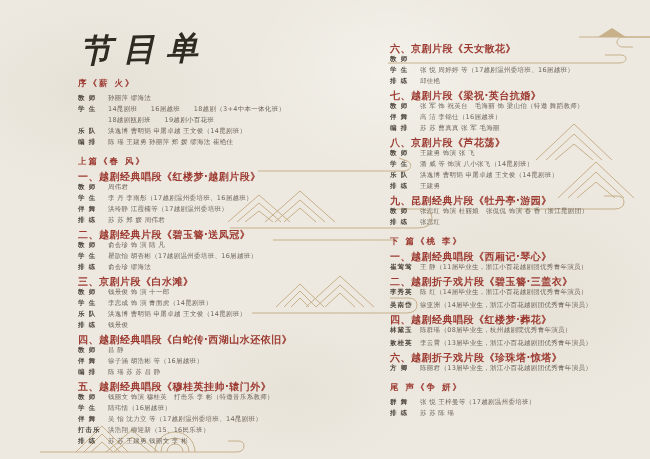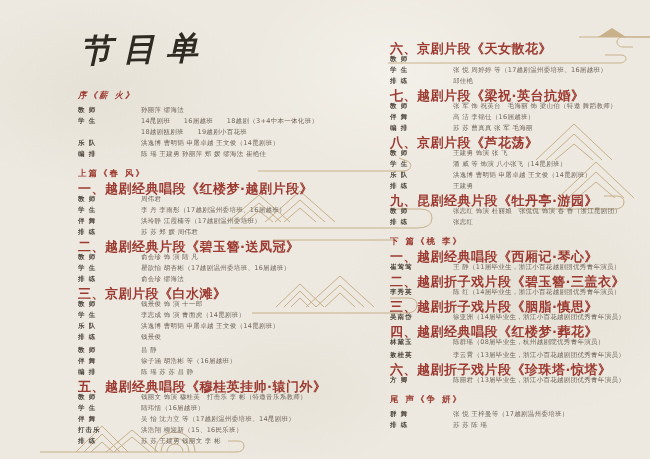--- a/index.html
+++ b/index.html
@@ -31,23 +31,23 @@
     transform:rotate(-1.5deg);
     z-index:3;
   }
   .col{position:absolute;z-index:2;}
   .col-left{left:78px;top:74px;width:302px;}
   .col-right{left:390px;top:40px;width:252px;}
 
   .section{margin:0 0 2px 0;}
   .heading{color:#9c3a31;font-weight:bold;}
   .heading.part{font-size:8.5px;letter-spacing:2px;margin:8px 0 3px 0;}
-  .section:first-child .heading.part{margin-top:16px;font-style:italic;}
-  .heading.item{font-size:13px;letter-spacing:.5px;margin:3px 0 0 0;line-height:11px;}
-  .line{display:flex;font-size:6.5px;line-height:11px;color:#6e6459;gap:33px;}
+  .section:first-child .heading.part{margin-top:4px;}
+  .heading.item{font-size:10px;letter-spacing:.5px;margin:3px 0 0 0;line-height:11px;}
+  .line{display:flex;font-size:6.5px;line-height:11px;color:#6e6459;}
   .line .label{flex:0 0 30px;font-weight:bold;color:#4e463d;letter-spacing:1px;}
   .line .text{flex:1;letter-spacing:.3px;}
 </style>
 </head>
 <body>
 
 <div class="page">
 
   <svg class="deco" style="left:383px;top:20px;" width="267" height="50" viewBox="0 0 267 50">
     <path class="fill" d="M229,8 L243,17 L215,17 Z"></path>
@@ -159,20 +159,21 @@
         <div class="line">
           <span class="label">乐 队</span>
           <span class="text">洪逸博 曹明韬 申屠卓越 王文俊（14昆剧班）</span>
         </div>
         <div class="line">
           <span class="label">排 练</span>
           <span class="text">钱景俊</span>
         </div>
       </div>
       <div class="section">
+        <div class="heading item">四、越剧经典唱段《白蛇传·西湖山水还依旧》</div>
         <div class="line">
           <span class="label">教 师</span>
           <span class="text">吕 静</span>
         </div>
         <div class="line">
           <span class="label">伴 舞</span>
           <span class="text">徐子涵 胡浩彬 等（16届越班）</span>
         </div>
         <div class="line">
           <span class="label">编 排</span>
@@ -274,21 +275,20 @@
         </div>
       </div>
       <div class="section">
         <div class="heading item">二、越剧折子戏片段《碧玉簪·三盖衣》</div>
         <div class="line">
           <span class="label">李秀英</span>
           <span class="text">陈 红（14届毕业生，浙江小百花越剧团优秀青年演员）</span>
         </div>
       </div>
       <div class="section">
-        <div class="heading item">三、越剧折子戏片段《胭脂·慎思》</div>
         <div class="line">
           <span class="label">吴南岱</span>
           <span class="text">徐亚洲（14届毕业生，浙江小百花越剧团优秀青年演员）</span>
         </div>
       </div>
       <div class="section">
         <div class="heading item">四、越剧经典唱段《红楼梦·葬花》</div>
         <div class="line">
           <span class="label">林黛玉</span>
           <span class="text">陈群瑶（08届毕业生，杭州越剧院优秀青年演员）</span>

